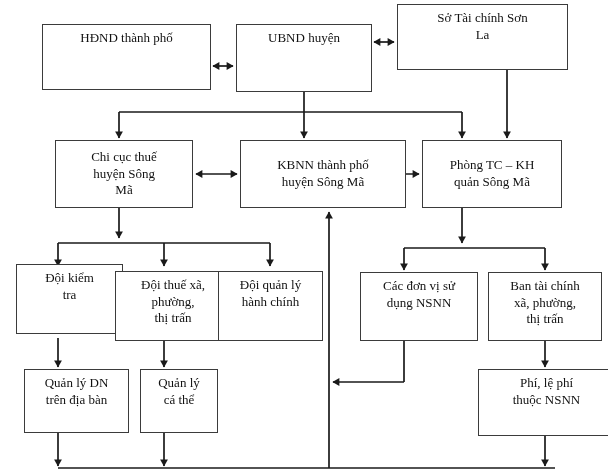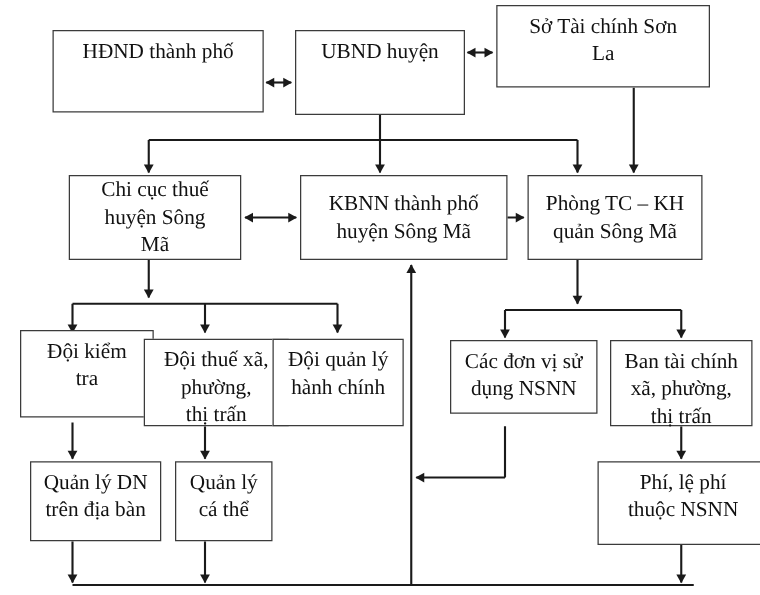--- a/index.html
+++ b/index.html
@@ -14,21 +14,21 @@
     position:absolute;
     box-sizing:border-box;
     border:1.6px solid #3b3b3b;
     background:#ffffff;
     display:flex;
     align-items:flex-start;
     justify-content:center;
     text-align:center;
     padding-top:5px;
     color:#111111;
-    font-size:17px;
+    font-size:13px;
     line-height:1.28;
     z-index:3;
   }
   .box.mid{align-items:center;padding-top:0;}
   .box span{display:block;width:100%;white-space:pre-line;}
   svg#wires{
     position:absolute;left:0;top:0;width:608px;height:476px;
     z-index:1;
     overflow:visible;
   }
@@ -143,21 +143,21 @@
     <span>Đội thuế xã,
 phường,
 thị trấn</span>
   </div>
 
   <div class="box" style="left:218px;top:271px;width:105px;height:70px;justify-content:flex-end;">
     <span>Đội quản lý
 hành chính</span>
   </div>
 
-  <div class="box" style="left:360px;top:272px;width:118px;height:59px;">
+  <div class="box" style="left:360px;top:272px;width:118px;height:69px;">
     <span>Các đơn vị sử
 dụng NSNN</span>
   </div>
 
   <div class="box" style="left:488px;top:272px;width:114px;height:69px;">
     <span>Ban tài chính
 xã, phường,
 thị trấn</span>
   </div>
 

